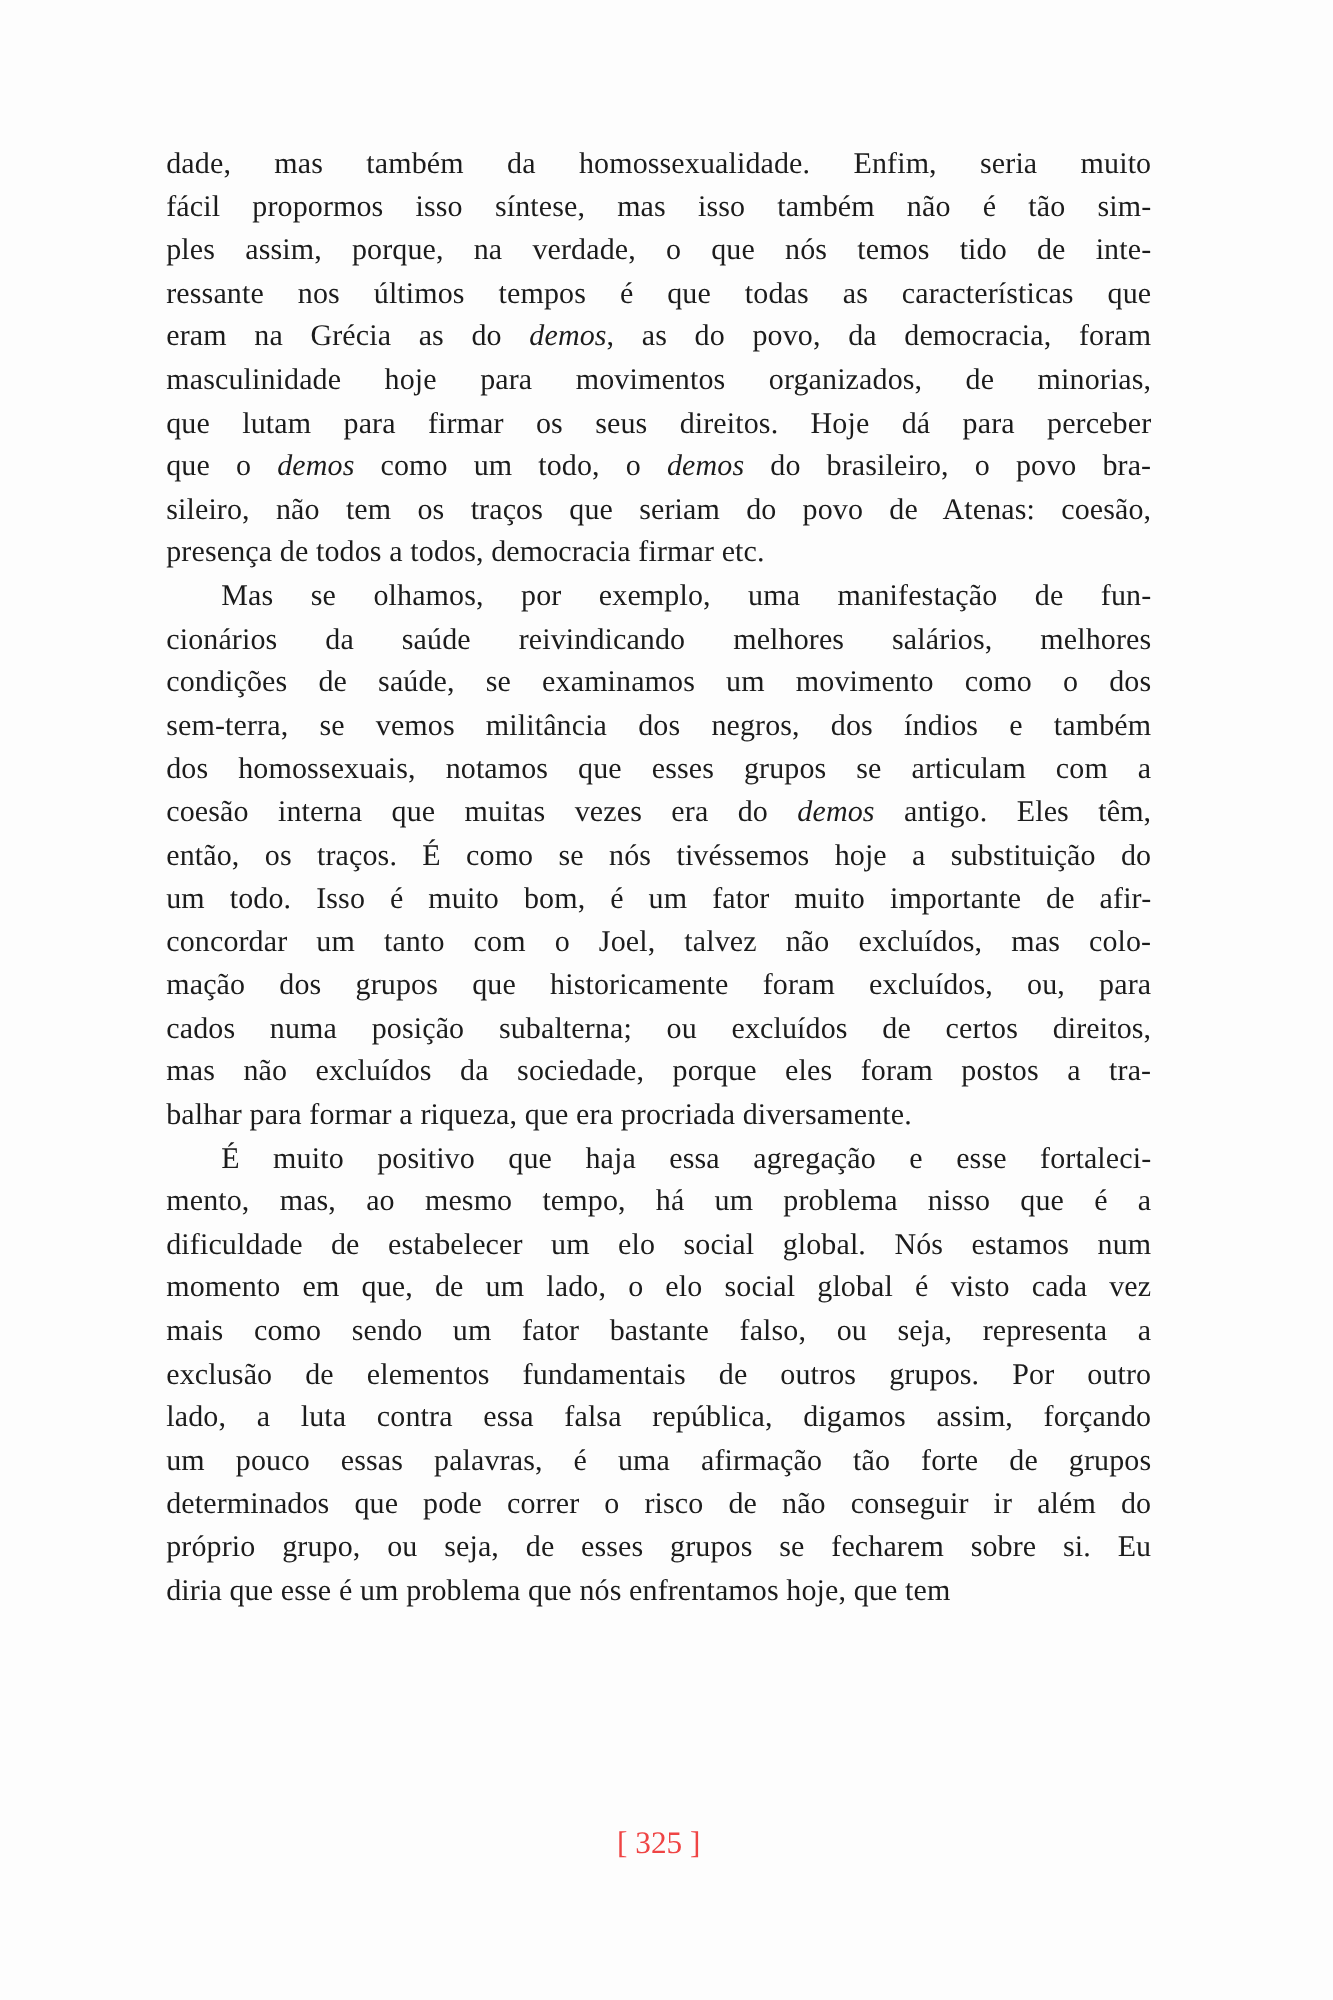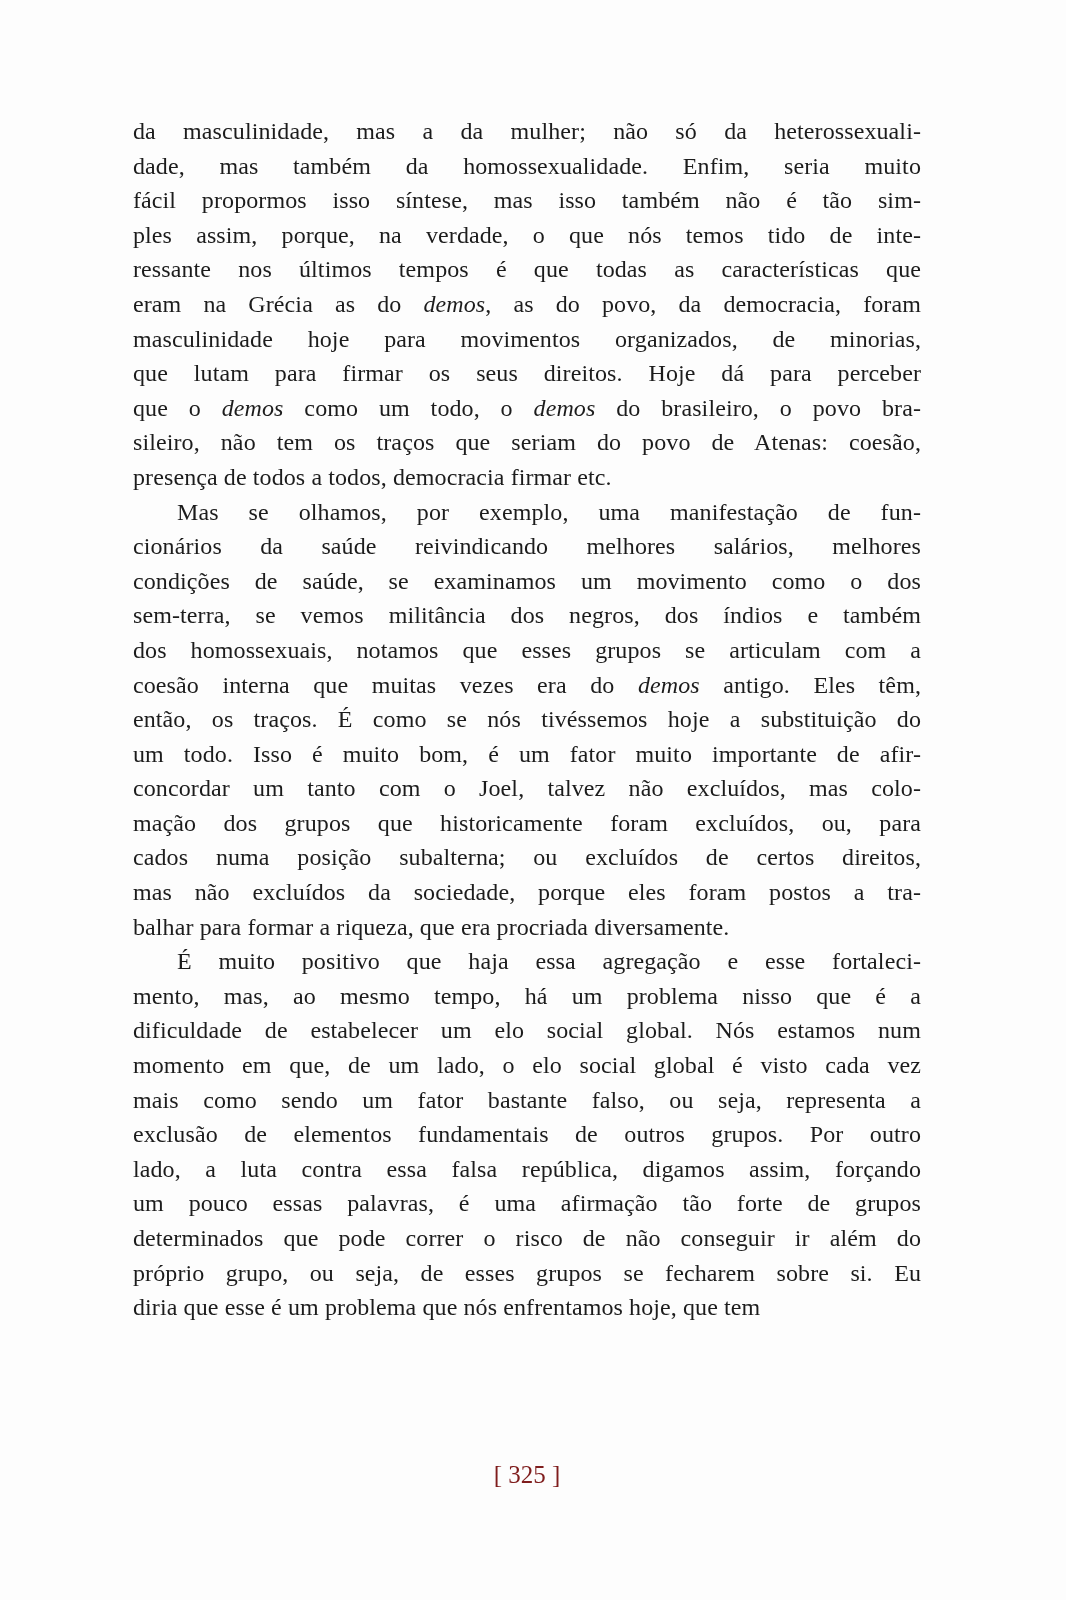--- a/index.html
+++ b/index.html
@@ -50,30 +50,29 @@
     font-style: italic;
   }
   .page-number {
     position: absolute;
     left: 133px;
     top: 1458px;
     width: 788px;
     text-align: center;
     font-size: 25px;
     line-height: 34px;
-    color: #7f1d1d;
+    color: #ef4444;
   }
 </style>
 </head>
 <body>
 
 <div class="page">
   <main class="text-block" id="text-block">
       <div class="paragraph">
-        <div class="line">da masculinidade, mas a da mulher; não só da heterossexuali-</div>
         <div class="line">dade, mas também da homossexualidade. Enfim, seria muito</div>
         <div class="line">fácil propormos isso síntese, mas isso também não é tão sim-</div>
         <div class="line">ples assim, porque, na verdade, o que nós temos tido de inte-</div>
         <div class="line">ressante nos últimos tempos é que todas as características que</div>
         <div class="line">eram na Grécia as do <em>demos</em>, as do povo, da democracia, foram</div>
         <div class="line">masculinidade hoje para movimentos organizados, de minorias,</div>
         <div class="line">que lutam para firmar os seus direitos. Hoje dá para perceber</div>
         <div class="line">que o <em>demos</em> como um todo, o <em>demos</em> do brasileiro, o povo bra-</div>
         <div class="line">sileiro, não tem os traços que seriam do povo de Atenas: coesão,</div>
         <div class="line para-end">presença de todos a todos, democracia firmar etc.</div>

